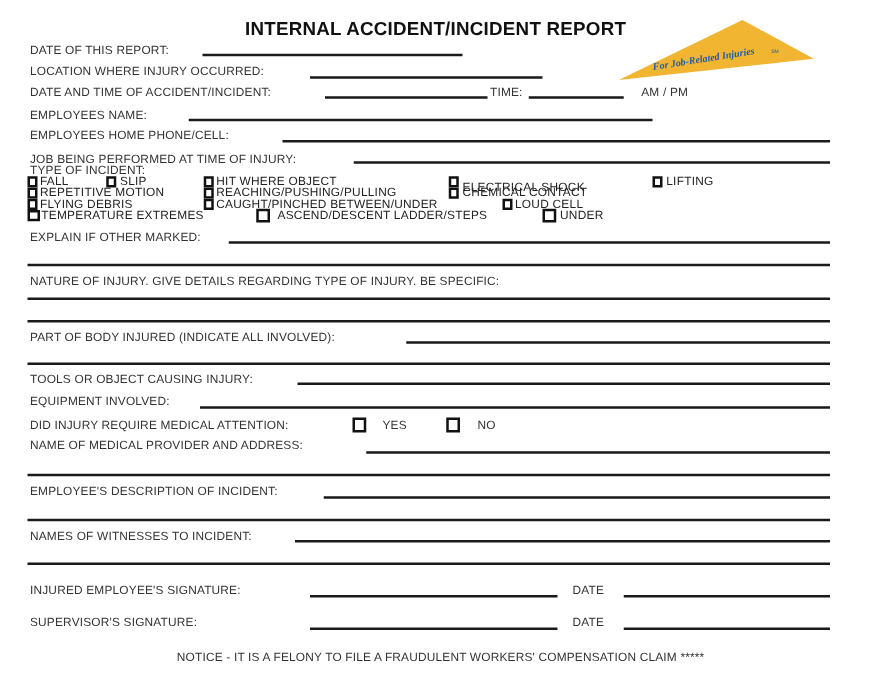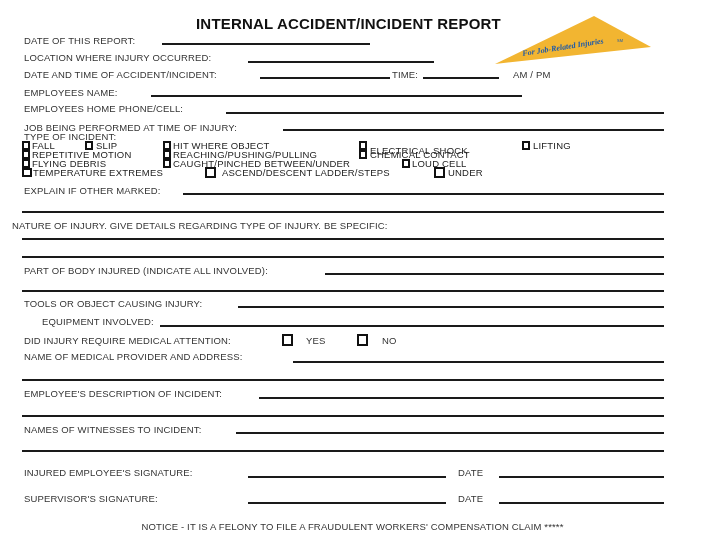--- a/index.html
+++ b/index.html
@@ -79,32 +79,32 @@
 <div class="cbl" style="left:33px;top:168px;">TEMPERATURE EXTREMES</div>
 <div class="cb" style="left:205px;top:167px;width:11px;height:11px;"></div>
 <div class="cbl" style="left:222px;top:168px;">ASCEND/DESCENT LADDER/STEPS</div>
 <div class="cb" style="left:434px;top:167px;width:11px;height:11px;"></div>
 <div class="cbl" style="left:448px;top:168px;">UNDER</div>
 
 <div class="lbl" style="left:24px;top:185px;">EXPLAIN IF OTHER MARKED:</div>
 <div class="ln" style="left:183px;top:193px;width:481px;"></div>
 <div class="ln" style="left:22px;top:211px;width:642px;"></div>
 
-<div class="lbl" style="left:12px;top:220px;">NATURE OF INJURY. GIVE DETAILS REGARDING TYPE OF INJURY. BE SPECIFIC:</div>
+<div class="lbl" style="left:24px;top:220px;">NATURE OF INJURY. GIVE DETAILS REGARDING TYPE OF INJURY. BE SPECIFIC:</div>
 <div class="ln" style="left:22px;top:238px;width:642px;"></div>
 <div class="ln" style="left:22px;top:256px;width:642px;"></div>
 
 <div class="lbl" style="left:24px;top:265px;">PART OF BODY INJURED (INDICATE ALL INVOLVED):</div>
 <div class="ln" style="left:325px;top:273px;width:339px;"></div>
 <div class="ln" style="left:22px;top:290px;width:642px;"></div>
 
 <div class="lbl" style="left:24px;top:298px;">TOOLS OR OBJECT CAUSING INJURY:</div>
 <div class="ln" style="left:238px;top:306px;width:426px;"></div>
 
-<div class="lbl" style="left:24px;top:316px;margin-left:18px;">EQUIPMENT INVOLVED:</div>
+<div class="lbl" style="left:24px;top:316px;">EQUIPMENT INVOLVED:</div>
 <div class="ln" style="left:160px;top:325px;width:504px;"></div>
 
 <div class="lbl" style="left:24px;top:335px;">DID INJURY REQUIRE MEDICAL ATTENTION:</div>
 <div class="cb" style="left:282px;top:334px;width:11px;height:12px;"></div>
 <div class="lbl" style="left:306px;top:335px;">YES</div>
 <div class="cb" style="left:357px;top:334px;width:11px;height:12px;"></div>
 <div class="lbl" style="left:382px;top:335px;">NO</div>
 
 <div class="lbl" style="left:24px;top:351px;">NAME OF MEDICAL PROVIDER AND ADDRESS:</div>
 <div class="ln" style="left:293px;top:361px;width:371px;"></div>

